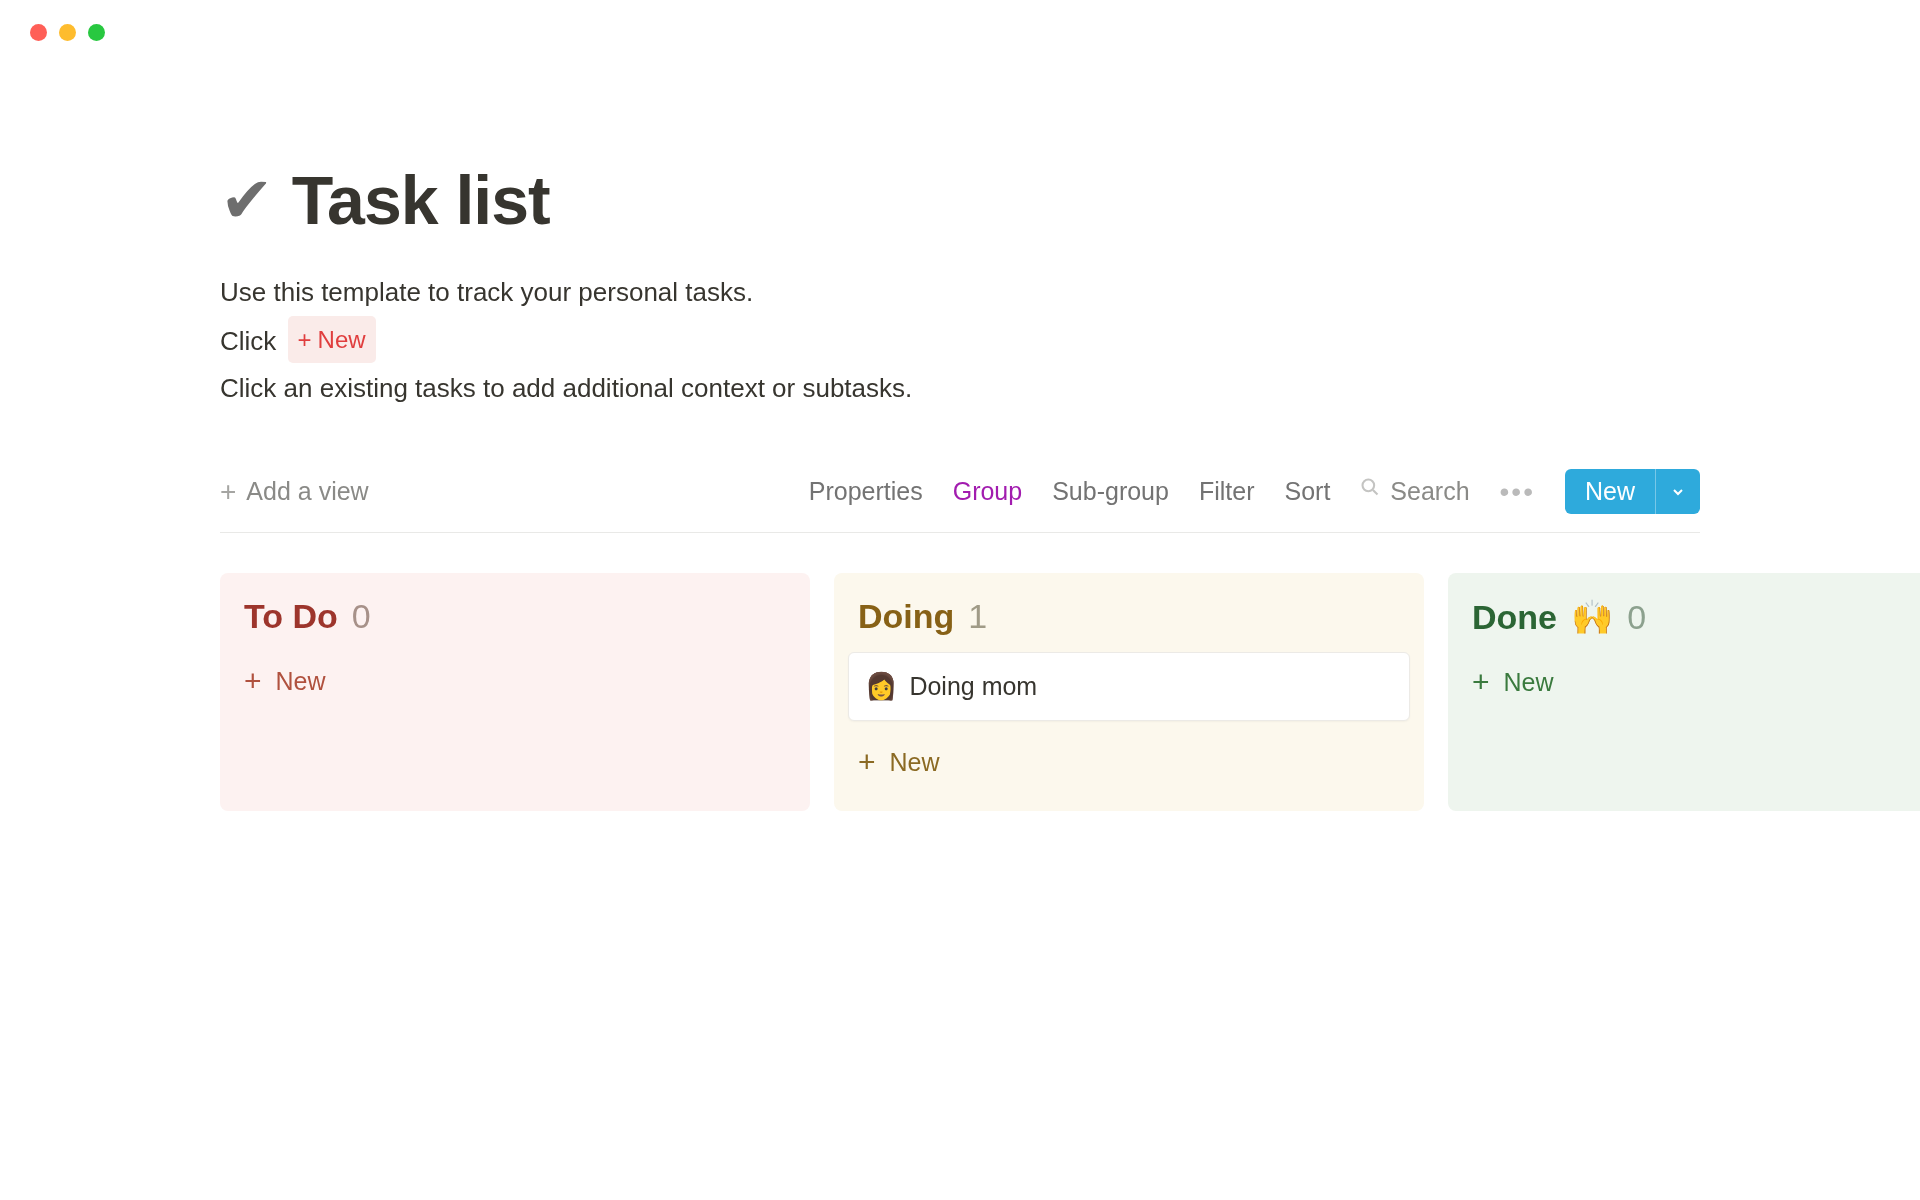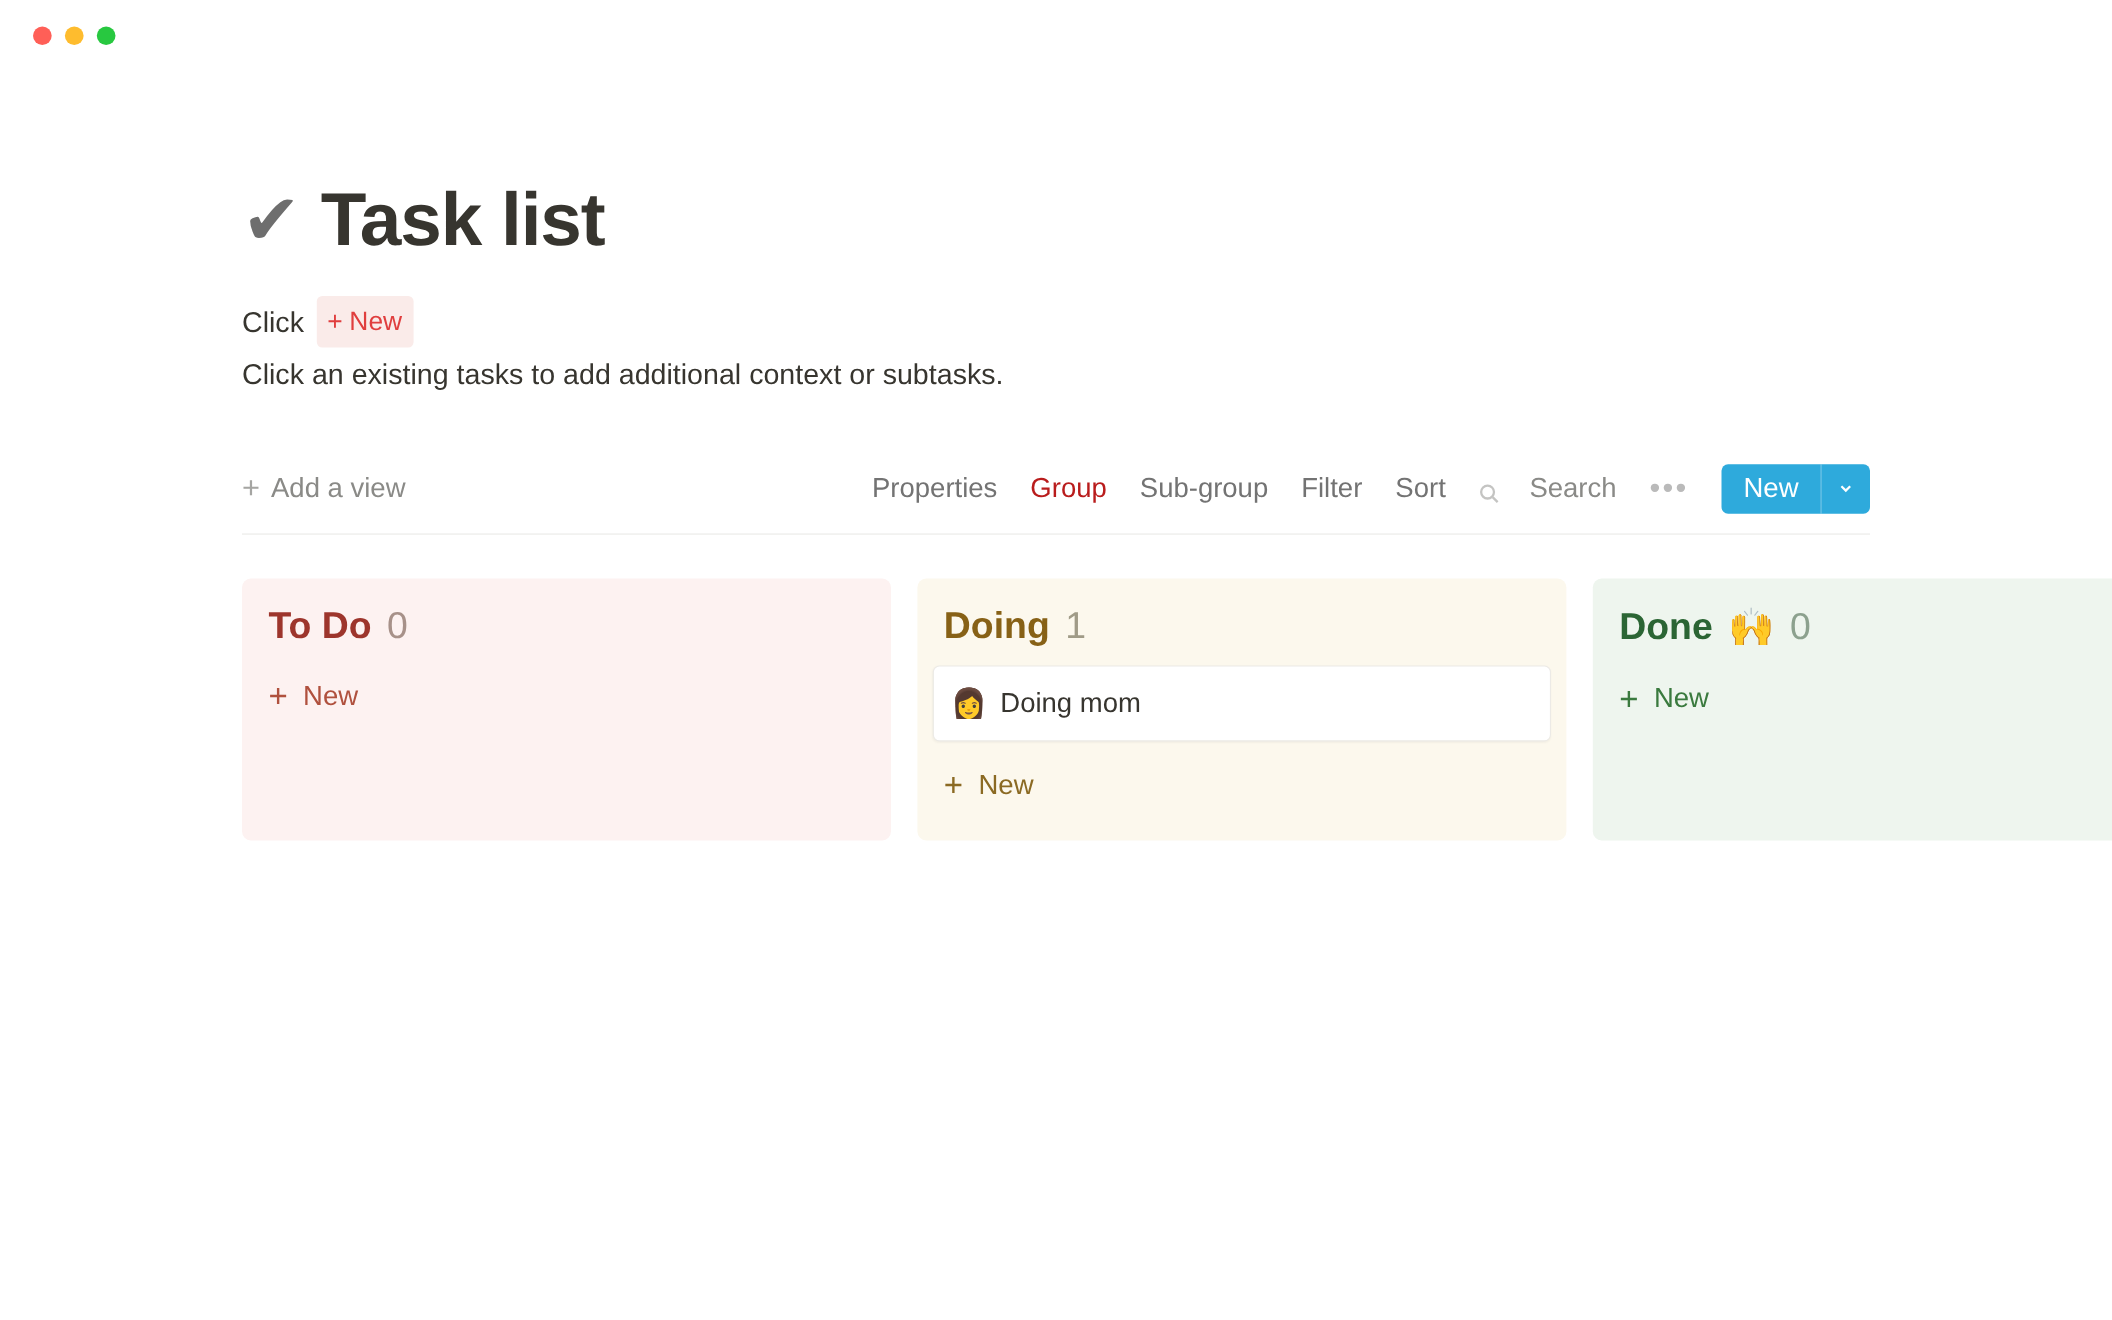--- a/index.html
+++ b/index.html
@@ -107,26 +107,26 @@
       font-size: 28px;
       font-weight: 300;
       color: #a5a5a2;
       line-height: 1;
     }
     .toolbar-item {
       cursor: pointer;
       color: #737373;
     }
     .toolbar-item.active {
-      color: #b91c1c;
+      color: #a21caf;
     }
     .search-wrap {
       display: flex;
-      align-items: flex-end;
-      gap: 26px;
+      align-items: flex-start;
+      gap: 10px;
     }
     .search-icon {
       width: 20px;
       height: 20px;
       opacity: 0.5;
     }
     .more-icon {
       color: #bababa;
       font-size: 28px;
       letter-spacing: 2px;
@@ -235,20 +235,21 @@
 </div>
 
 <div class="page-container">
 
   <div class="page-header">
     <div class="page-title-row">
       <span class="page-icon">✔</span>
       <h1 class="page-title">Task list</h1>
     </div>
     <div class="page-description">
+      <p>Use this template to track your personal tasks.</p>
       <p>
         <span>Click </span>
         <span class="inline-new-button">
           <span class="plus">+</span>
           <span>New</span>
         </span>
       </p>
       <p>Click an existing tasks to add additional context or subtasks.</p>
     </div>
   </div>

